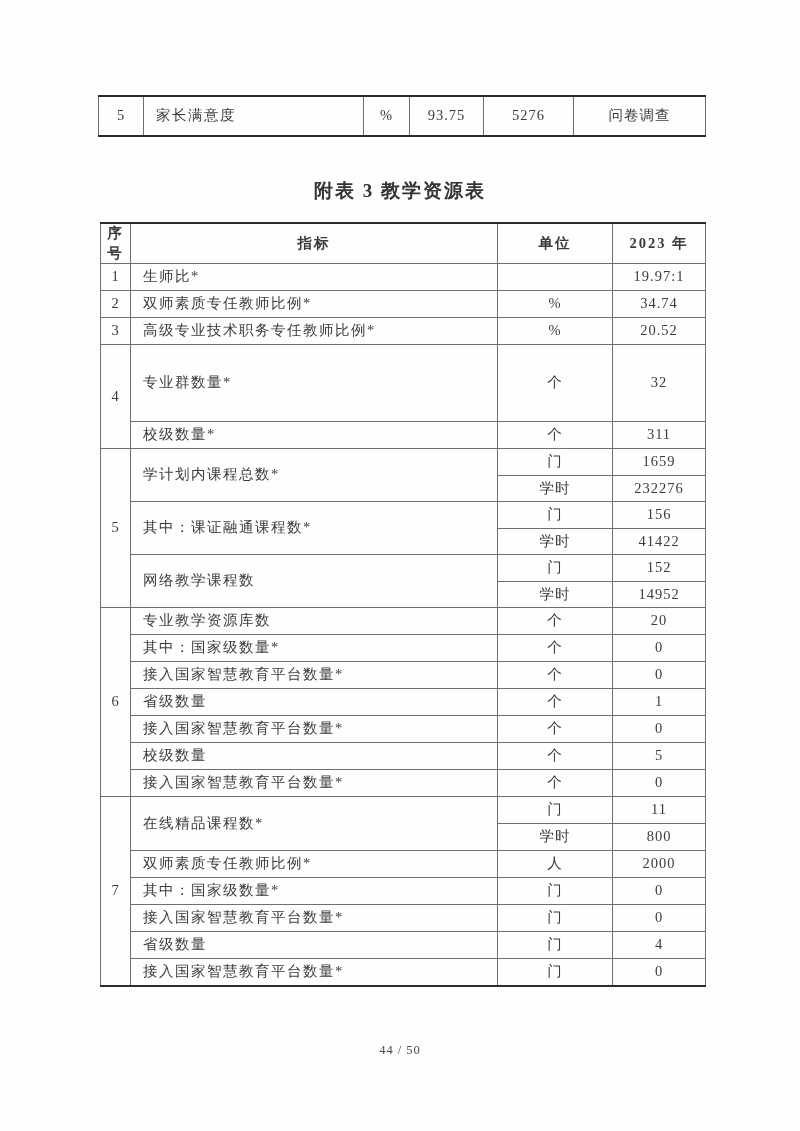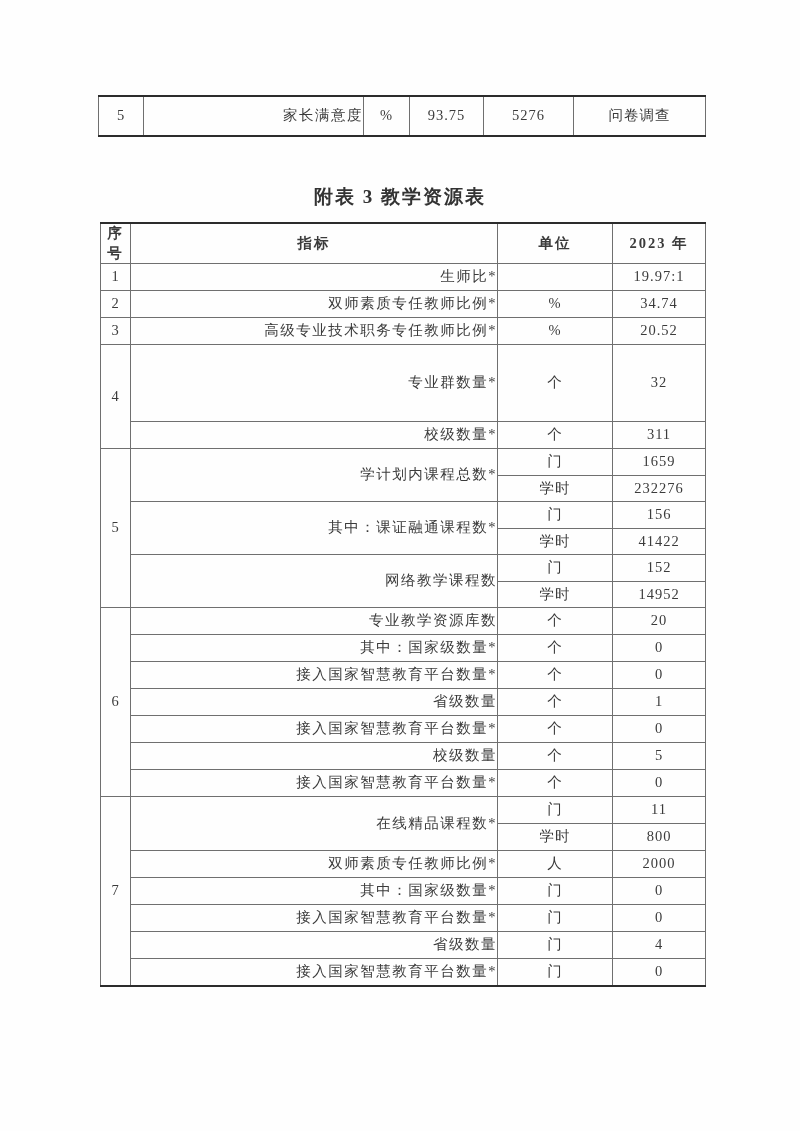--- a/index.html
+++ b/index.html
@@ -25,35 +25,35 @@
     font-size:14.5px;
     line-height:1.35;
     text-align:center;
     vertical-align:middle;
     padding:0;
     letter-spacing:1px;
     color:#3b3b3b;
     overflow:hidden;
   }
   table.tbl td.ind{
-    text-align:right;
+    text-align:left;
     padding-left:12px;
     letter-spacing:1.5px;
   }
   table.tbl td.hd{
     font-weight:bold;
     letter-spacing:2px;
   }
   tr.r44{height:40px;}
   tr.r28{height:27px;}
   tr.r78{height:77px;}
   tr.r27{height:26.5px;}
   .title{
     position:absolute;
-    left:0;top:184px;width:100%;
+    left:0;top:178px;width:100%;
     text-align:center;
     font-size:19px;
     font-weight:bold;
     letter-spacing:2px;
     color:#333;
   }
   .footer{
     position:absolute;
     left:0;top:1043px;width:100%;
     text-align:center;
@@ -237,14 +237,15 @@
       <td>4</td>
     </tr>
     <tr class="r28">
       <td class="ind">接入国家智慧教育平台数量*</td>
       <td>门</td>
       <td>0</td>
     </tr>
   </tbody>
     </table>
 
+  <div class="footer">44 / 50</div>
 
 </div>
 
 </body></html>

